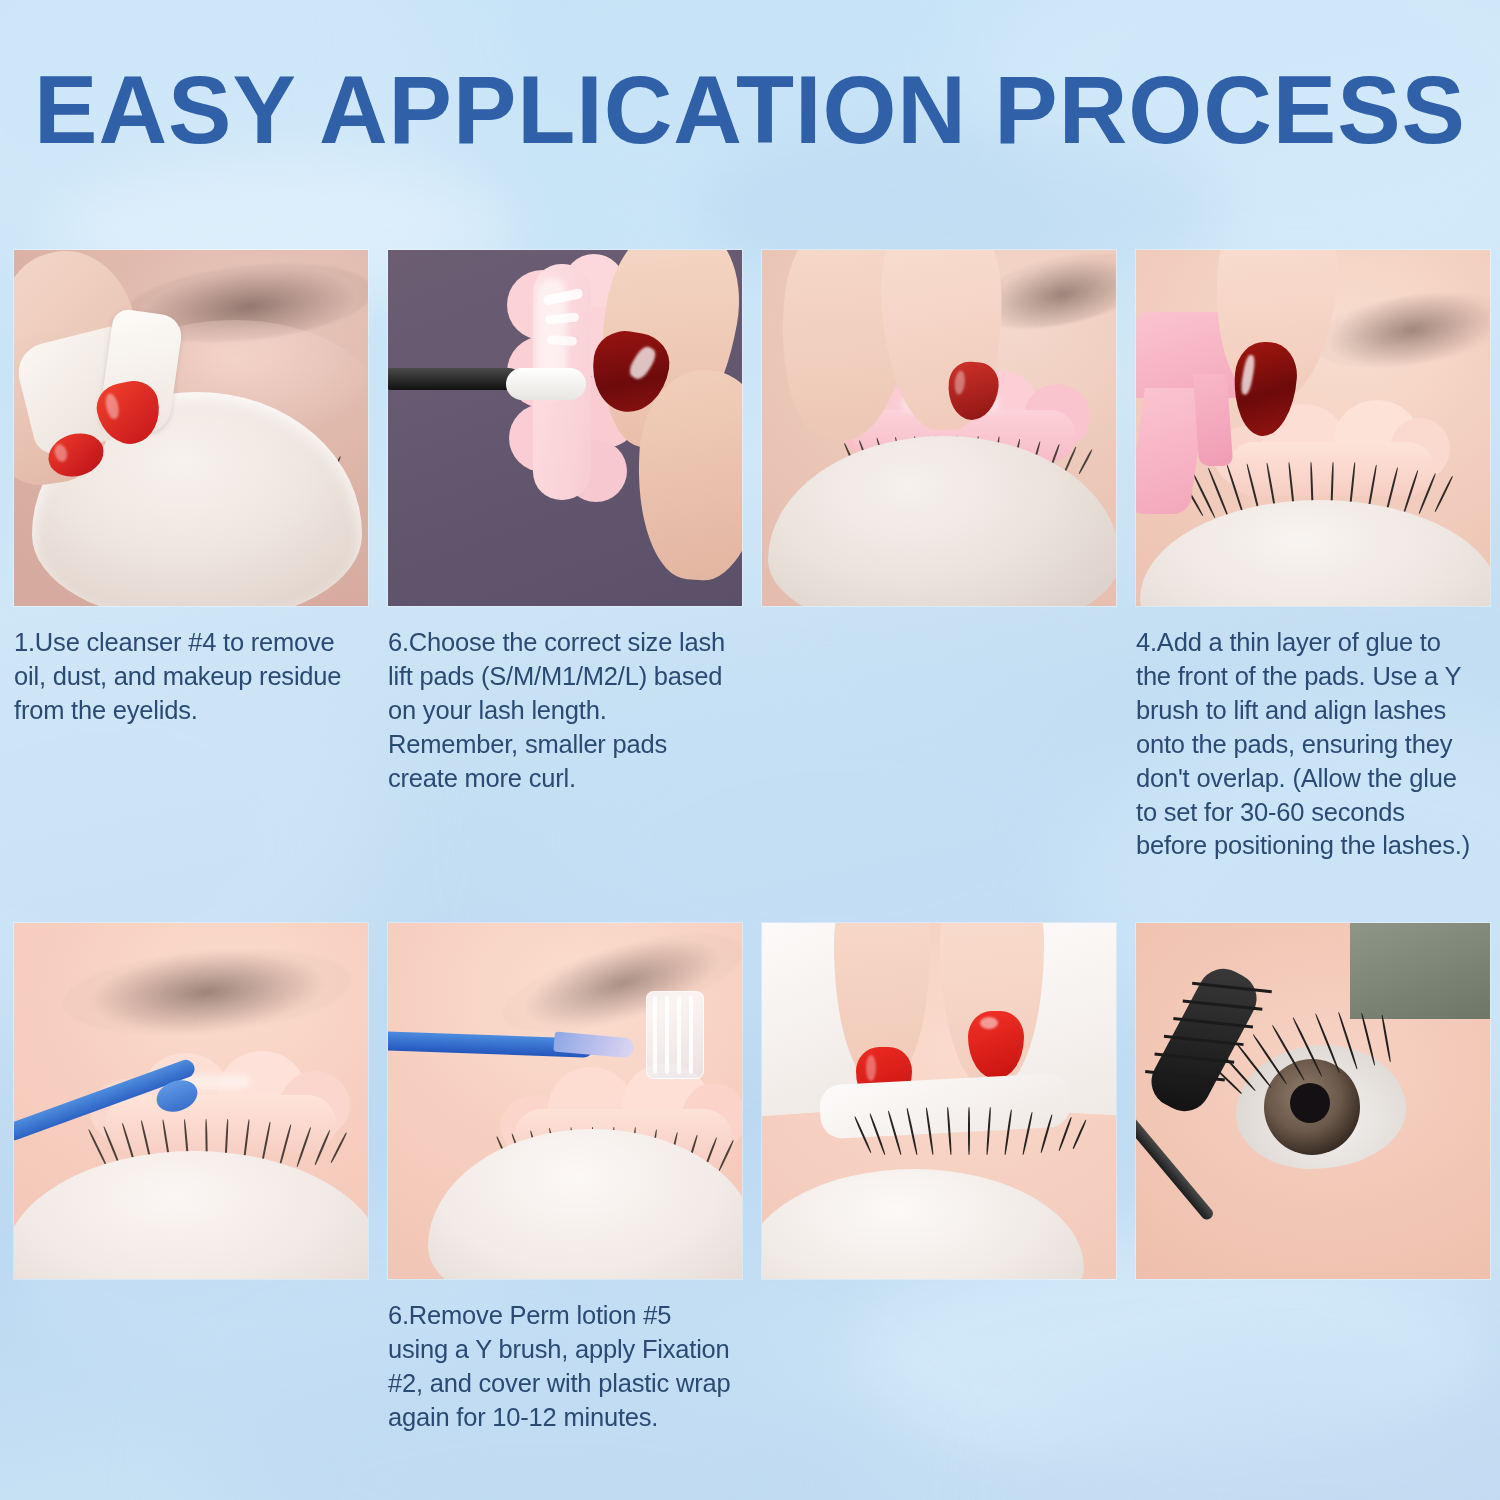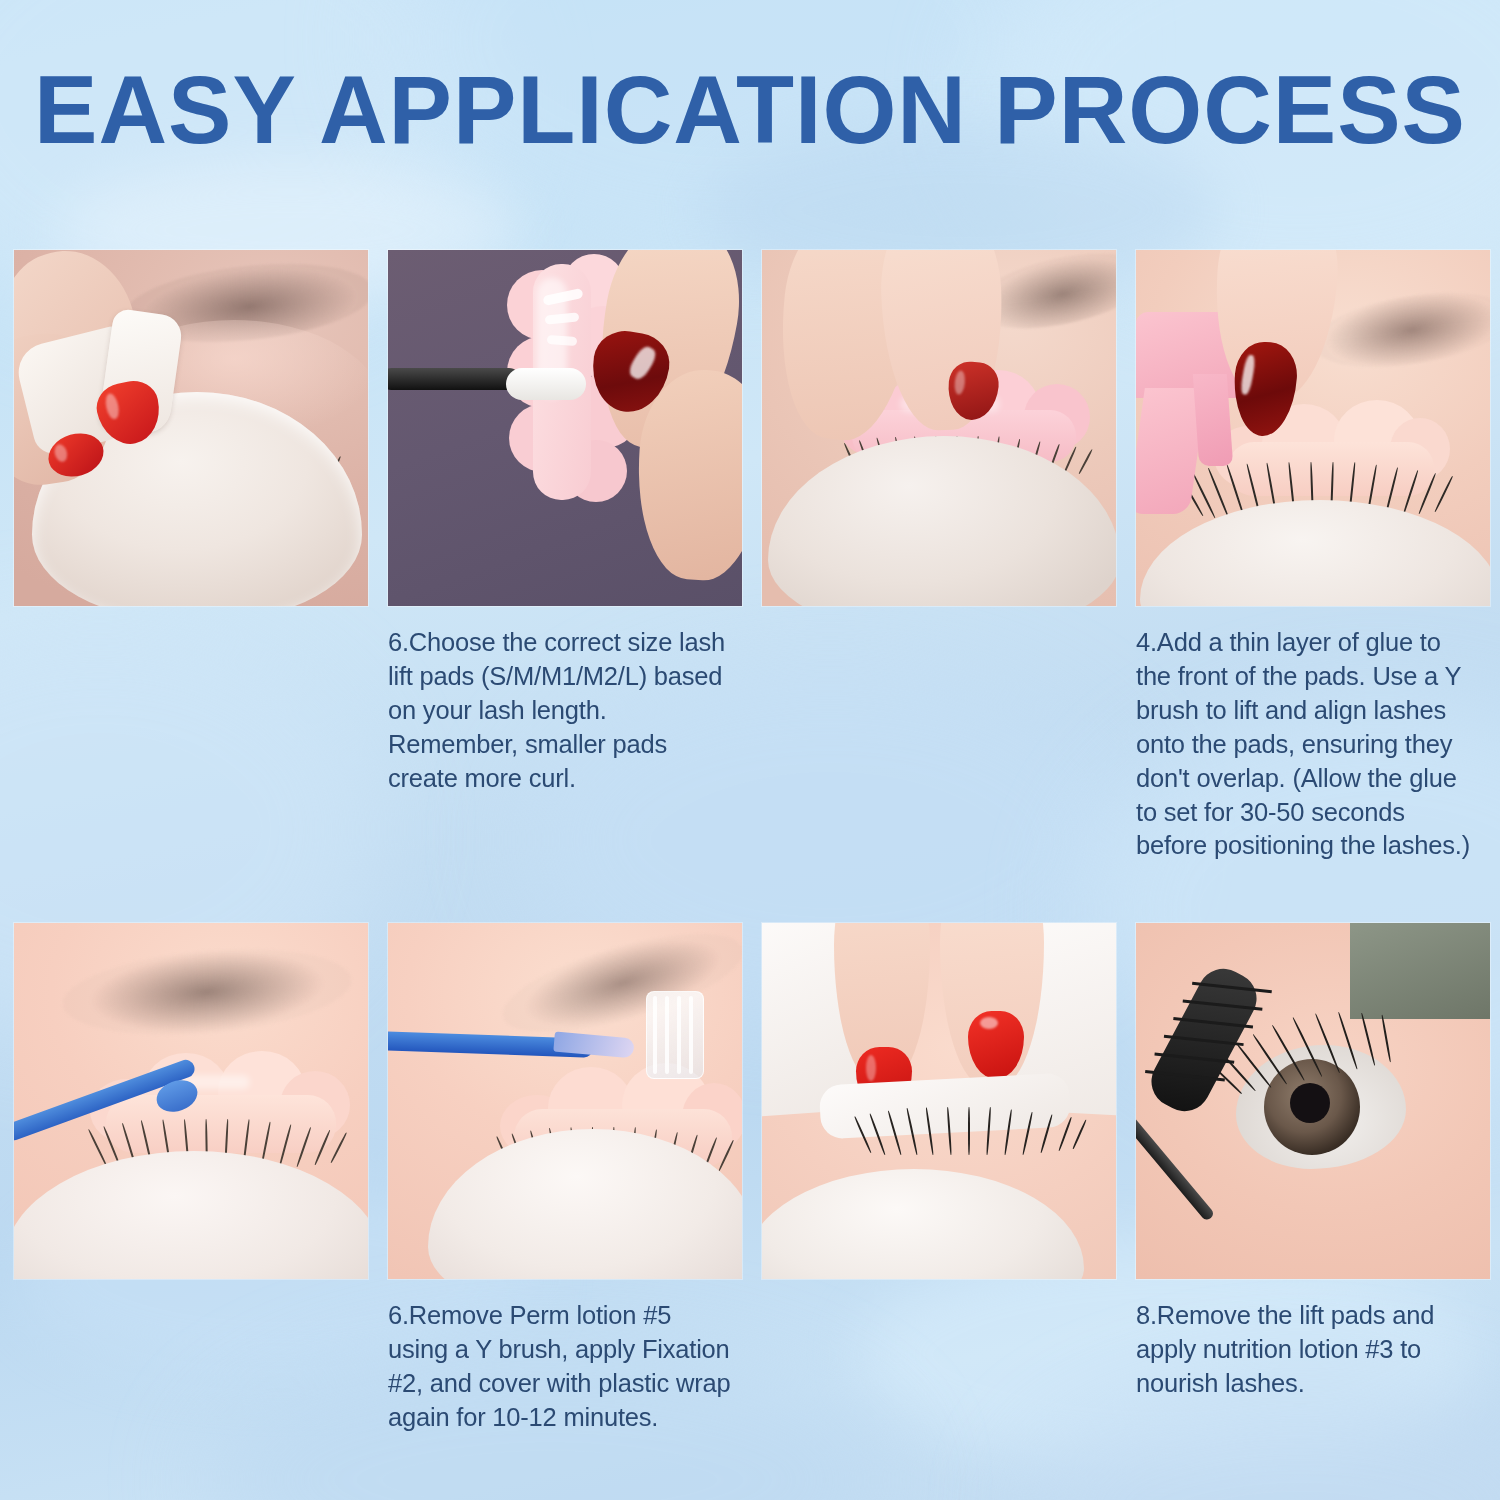--- a/index.html
+++ b/index.html
@@ -241,20 +241,23 @@
         <div class="finger f2"></div>
         <div class="wipe2"></div>
         <div class="wipe"></div>
         <div class="nail n1">
             <span class="gloss" style="left:10px;top:8px;width:12px;height:26px;opacity:.55;"></span>
           </div>
         <div class="nail n2">
             <span class="gloss" style="left:8px;top:6px;width:12px;height:18px;opacity:.5;"></span>
           </div>
       </div>
+      <div class="cap">1.Use cleanser #4 to remove
+oil, dust, and makeup residue
+from the eyelids.</div>
     </div>
 
     <div class="cell">
       <div class="photo" id="p2">
         <div class="skin"></div>
         <div class="cloudpad padp">
           <i style="left:-26px;top:12px;width:70px;height:70px;background:#fbd2d6;"></i>
           <i style="left:-26px;top:78px;width:72px;height:72px;background:#fbd0d5;"></i>
           <i style="left:-24px;top:146px;width:68px;height:68px;background:#f9cdd3;"></i>
           <i style="left:30px;top:-4px;width:62px;height:62px;background:#fcd8dc;"></i>
@@ -356,21 +359,21 @@
         <div class="finger fA"></div>
         <div class="nail nA">
           <span class="gloss" style="left:8px;top:14px;width:10px;height:40px;border-radius:40%;transform:rotate(6deg);"></span>
         </div>
       </div>
       <div class="cap">4.Add a thin layer of glue to
 the front of the pads. Use a Y
 brush to lift and align lashes
 onto the pads, ensuring they
 don't overlap. (Allow the glue
-to set for 30-50 seconds
+to set for 30-60 seconds
 before positioning the lashes.)</div>
     </div>
   </div>
 
   <div class="row row2">
 
     <div class="cell">
       <div class="photo" id="p5">
         <div class="skin"></div>
         <div class="brow brow1"></div>
@@ -501,18 +504,15 @@
         <div class="wandstick"></div>
         <div class="wandhead">
           <span style="position:absolute;left:-10px;top:14px;width:80px;height:3px;background:#1b1b1b;transform:rotate(-22deg);"></span>
           <span style="position:absolute;left:-10px;top:34px;width:80px;height:3px;background:#1b1b1b;transform:rotate(-22deg);"></span>
           <span style="position:absolute;left:-10px;top:54px;width:80px;height:3px;background:#1b1b1b;transform:rotate(-22deg);"></span>
           <span style="position:absolute;left:-10px;top:74px;width:80px;height:3px;background:#1b1b1b;transform:rotate(-22deg);"></span>
           <span style="position:absolute;left:-10px;top:94px;width:80px;height:3px;background:#1b1b1b;transform:rotate(-22deg);"></span>
           <span style="position:absolute;left:-10px;top:114px;width:80px;height:3px;background:#1b1b1b;transform:rotate(-22deg);"></span>
         </div>
       </div>
-      <div class="cap">8.Remove the lift pads and
-apply nutrition lotion #3 to
-nourish lashes.</div>
     </div>
   </div>
 </div>
 
 </body></html>

